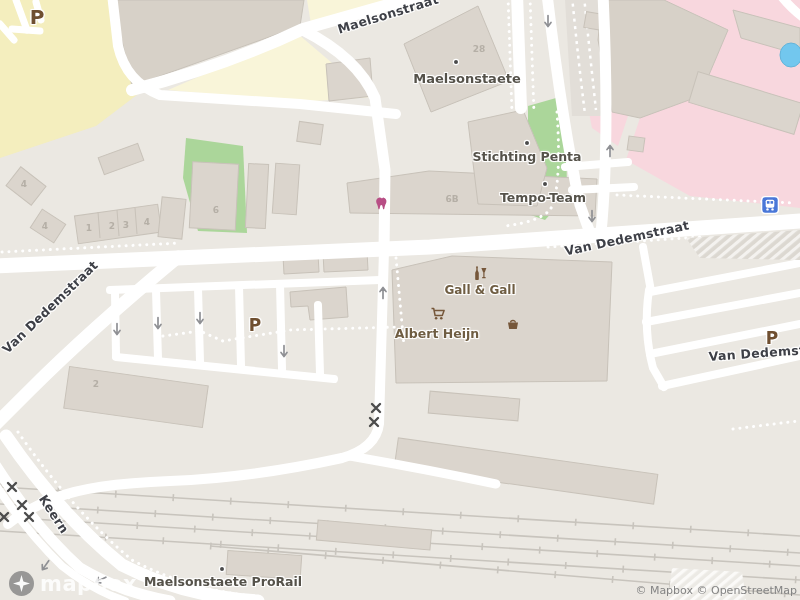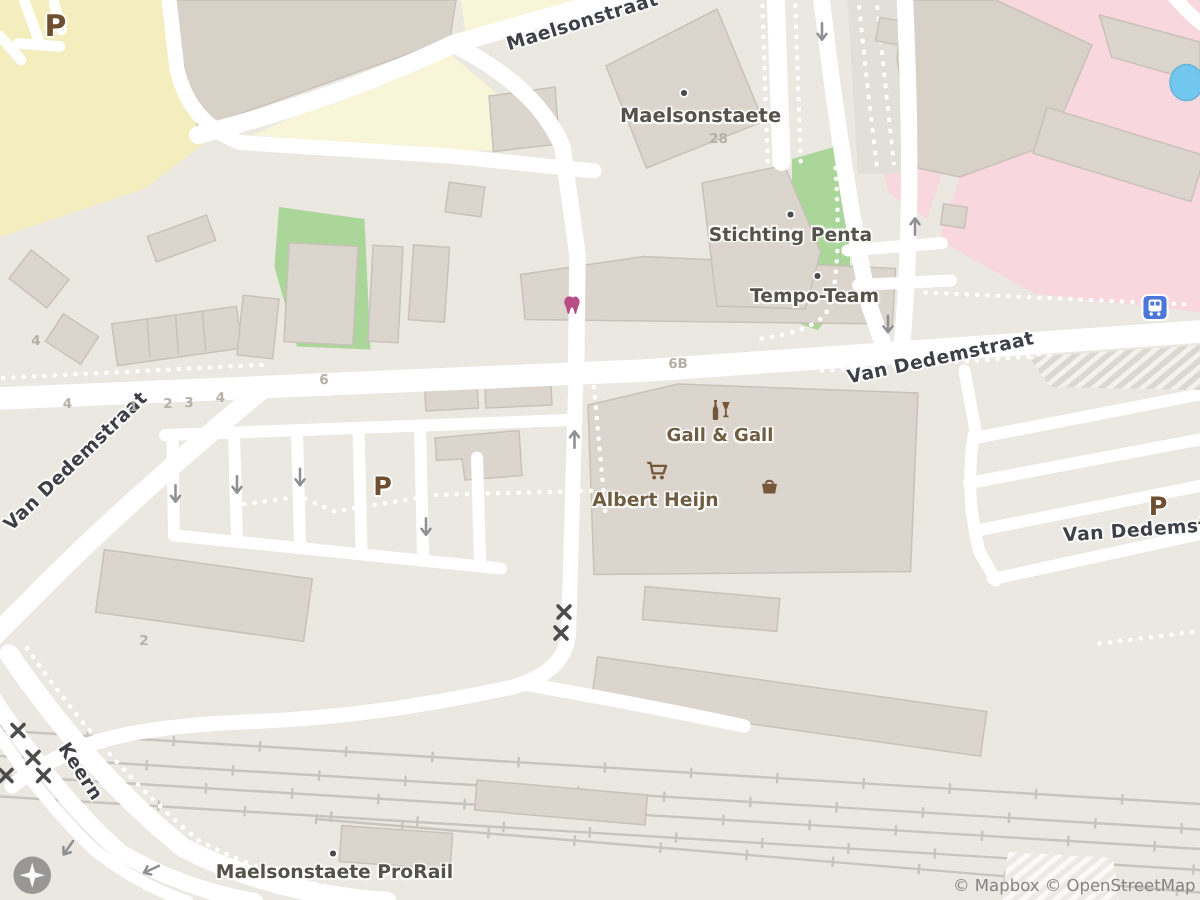--- a/index.html
+++ b/index.html
@@ -25,21 +25,21 @@
   .xmark{stroke:var(--c-crossing);fill:none;stroke-width:2.4;stroke-linecap:round;}
   .lbl{position:absolute;white-space:nowrap;transform:translate(-50%,-50%);
        text-shadow:-1px -1px 0 rgba(255,255,255,.9),1px -1px 0 rgba(255,255,255,.9),
        -1px 1px 0 rgba(255,255,255,.9),1px 1px 0 rgba(255,255,255,.9),0 0 3px #fff;}
   .street{color:var(--c-streetText);font-size:12.5px;font-weight:bold;letter-spacing:.3px;}
   .poi{color:var(--c-poiText);font-size:12.5px;font-weight:bold;}
   .shoplbl{color:var(--c-shopText);font-size:12px;font-weight:bold;}
   .dental{color:var(--c-dental);font-size:13px;font-weight:bold;text-align:center;line-height:15px;}
   .pmark{color:var(--c-parkingBrown);font-weight:bold;font-size:17px;}
   .pbig{font-size:20px;}
-  .num{color:var(--c-houseNum);font-size:9px;font-weight:bold;text-shadow:none;margin-top:44px;}
+  .num{color:var(--c-houseNum);font-size:9px;font-weight:bold;text-shadow:none;}
   .icon{position:absolute;transform:translate(-50%,-50%);}
   .footer-logo{position:absolute;left:8px;top:570px;display:flex;align-items:center;gap:5px;}
   .logo-word{font-size:21px;font-weight:bold;color:rgba(255,255,255,.85);letter-spacing:.5px;}
   .attr{position:absolute;right:3px;top:584px;font-size:11px;color:var(--c-attrText);}
 </style>
 </head>
 <body>
 
 <div class="map">
 <svg width="800" height="600" viewBox="0 0 800 600">
@@ -264,15 +264,16 @@
     <circle cx="7" cy="13.9" r="1.2" fill="#ffffff"></circle>
     <circle cx="12" cy="13.9" r="1.2" fill="#ffffff"></circle>
   </svg>
 </div>
 
 <div class="footer-logo">
   <svg width="27" height="27" viewBox="0 0 27 27">
     <circle cx="13.5" cy="13.5" r="12.5" fill="rgba(128,128,128,0.78)"></circle>
     <path fill="#ffffff" opacity="0.95" d="M13.5,5 L15.4,11.6 L22,13.5 L15.4,15.4 L13.5,22 L11.6,15.4 L5,13.5 L11.6,11.6 Z"></path>
   </svg>
+  <span class="logo-word">mapbox</span>
 </div>
 <div class="attr">© Mapbox © OpenStreetMap</div>
 </div>
 
 </body></html>

